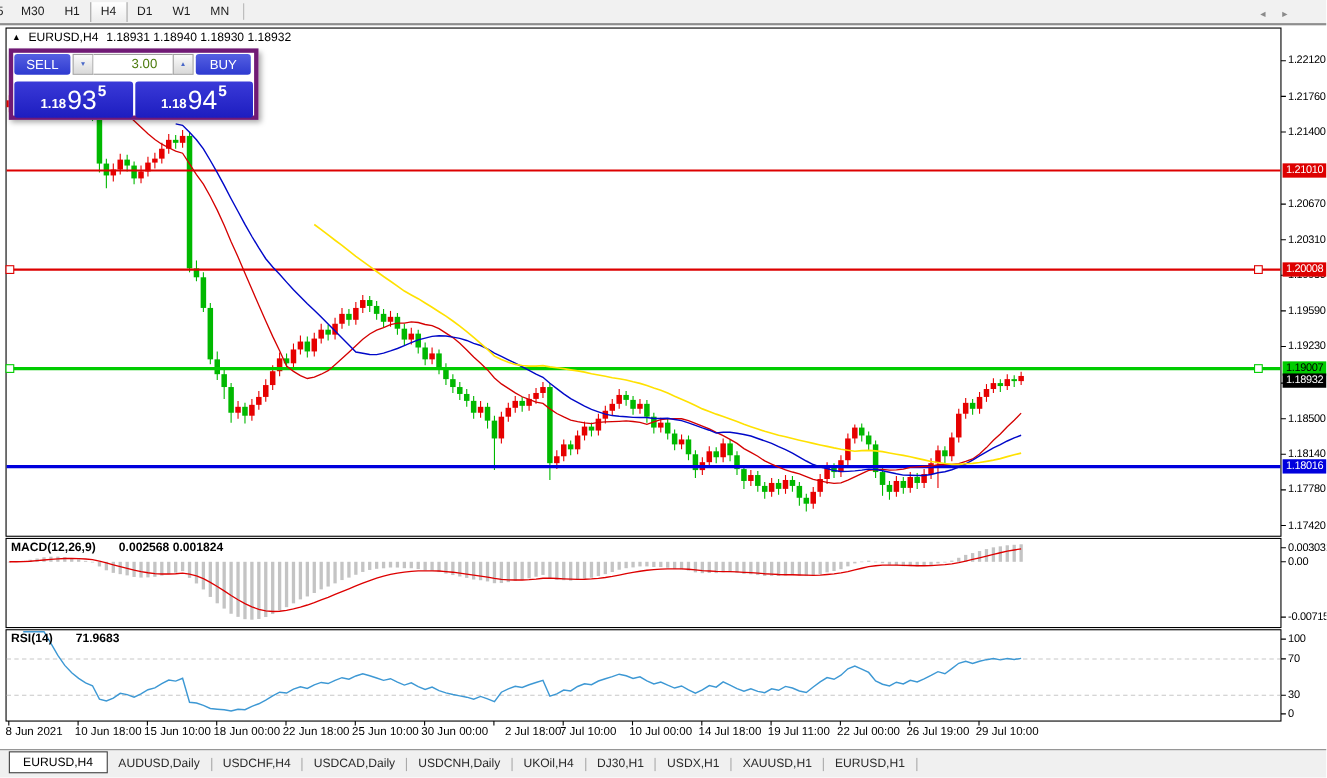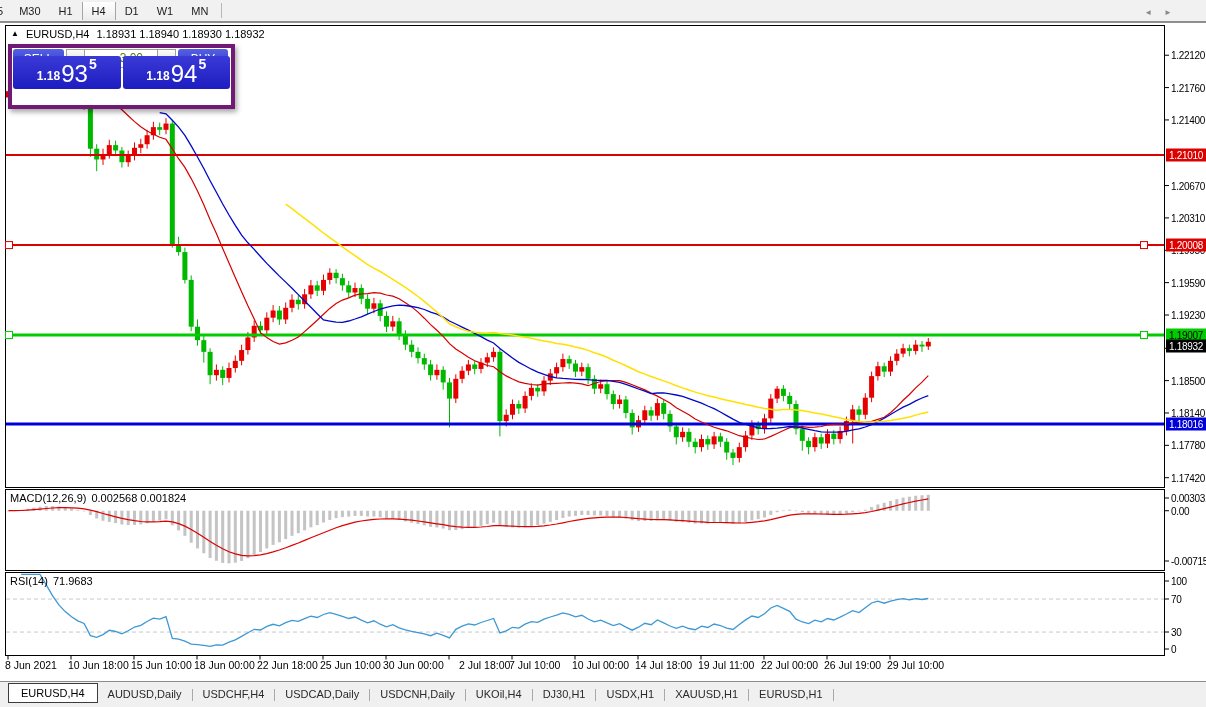--- a/index.html
+++ b/index.html
@@ -22,28 +22,28 @@
                border:4px solid #701a75;box-shadow:2px 3px 5px rgba(0,0,0,.35);z-index:5;}
   .tp-row1{position:absolute;left:1px;top:1px;width:215px;height:19px;display:flex;}
   .sell-btn,.buy-btn{width:51px;background:linear-gradient(#5560e2,#2e3ad0);color:#fff;
       font-size:12px;display:flex;align-items:center;justify-content:center;border-radius:3px;}
   .buy-btn{width:50px;}
   .vol-spin{flex:1;display:flex;margin:0 2px;}
   .vol-down,.vol-up{width:17px;background:linear-gradient(#fbfbfb,#d9d9d9);border:1px solid #9f9f9f;
       color:#4a68c8;font-size:6px;display:flex;align-items:center;justify-content:center;}
   .vol-input{flex:1;border-top:1px solid #9f9f9f;border-bottom:1px solid #9f9f9f;background:#fff;
       font-size:12px;text-align:right;padding-right:14px;line-height:17px;color:#4d7c0f;}
-  .tp-row2{position:absolute;left:1px;top:8px;width:217px;height:33px;display:flex;gap:2px;}
+  .tp-row2{position:absolute;left:1px;top:26px;width:217px;height:33px;display:flex;gap:2px;}
   .price-box{flex:1;background:linear-gradient(#3a3ad8,#1d1dc0);border-radius:3px;color:#fff;
       display:flex;align-items:flex-end;justify-content:center;padding-bottom:2px;}
   .pb-prefix{font-size:12px;font-weight:bold;margin-bottom:4px;}
   .pb-big{font-size:24px;line-height:27px;margin:0 1px;}
   .pb-pip{font-size:14px;font-weight:bold;margin-bottom:15px;}
   
-  .ind-title{position:absolute;left:10px;font-size:11px;color:#000;z-index:2;display:flex;gap:5px;}
+  .ind-title{position:absolute;left:10px;font-size:11px;color:#000;z-index:2;display:flex;gap:21px;font-weight:bold;}
   
   .ptick{position:absolute;left:1171px;font-size:10px;letter-spacing:-0.3px;color:#000;
          transform:translateY(-50%);z-index:2;white-space:nowrap;}
   .plabel{position:absolute;left:1166px;font-size:10px;letter-spacing:-0.3px;height:13px;
          line-height:13px;padding:0 3px;min-width:34px;transform:translateY(-50%);z-index:3;
          white-space:nowrap;}
   .iscale{position:absolute;left:1171px;font-size:10px;letter-spacing:-0.3px;color:#000;
          transform:translateY(-50%);z-index:2;white-space:nowrap;}
   .tlabel{position:absolute;top:659px;font-size:10.5px;color:#000;z-index:2;white-space:nowrap;}
   

